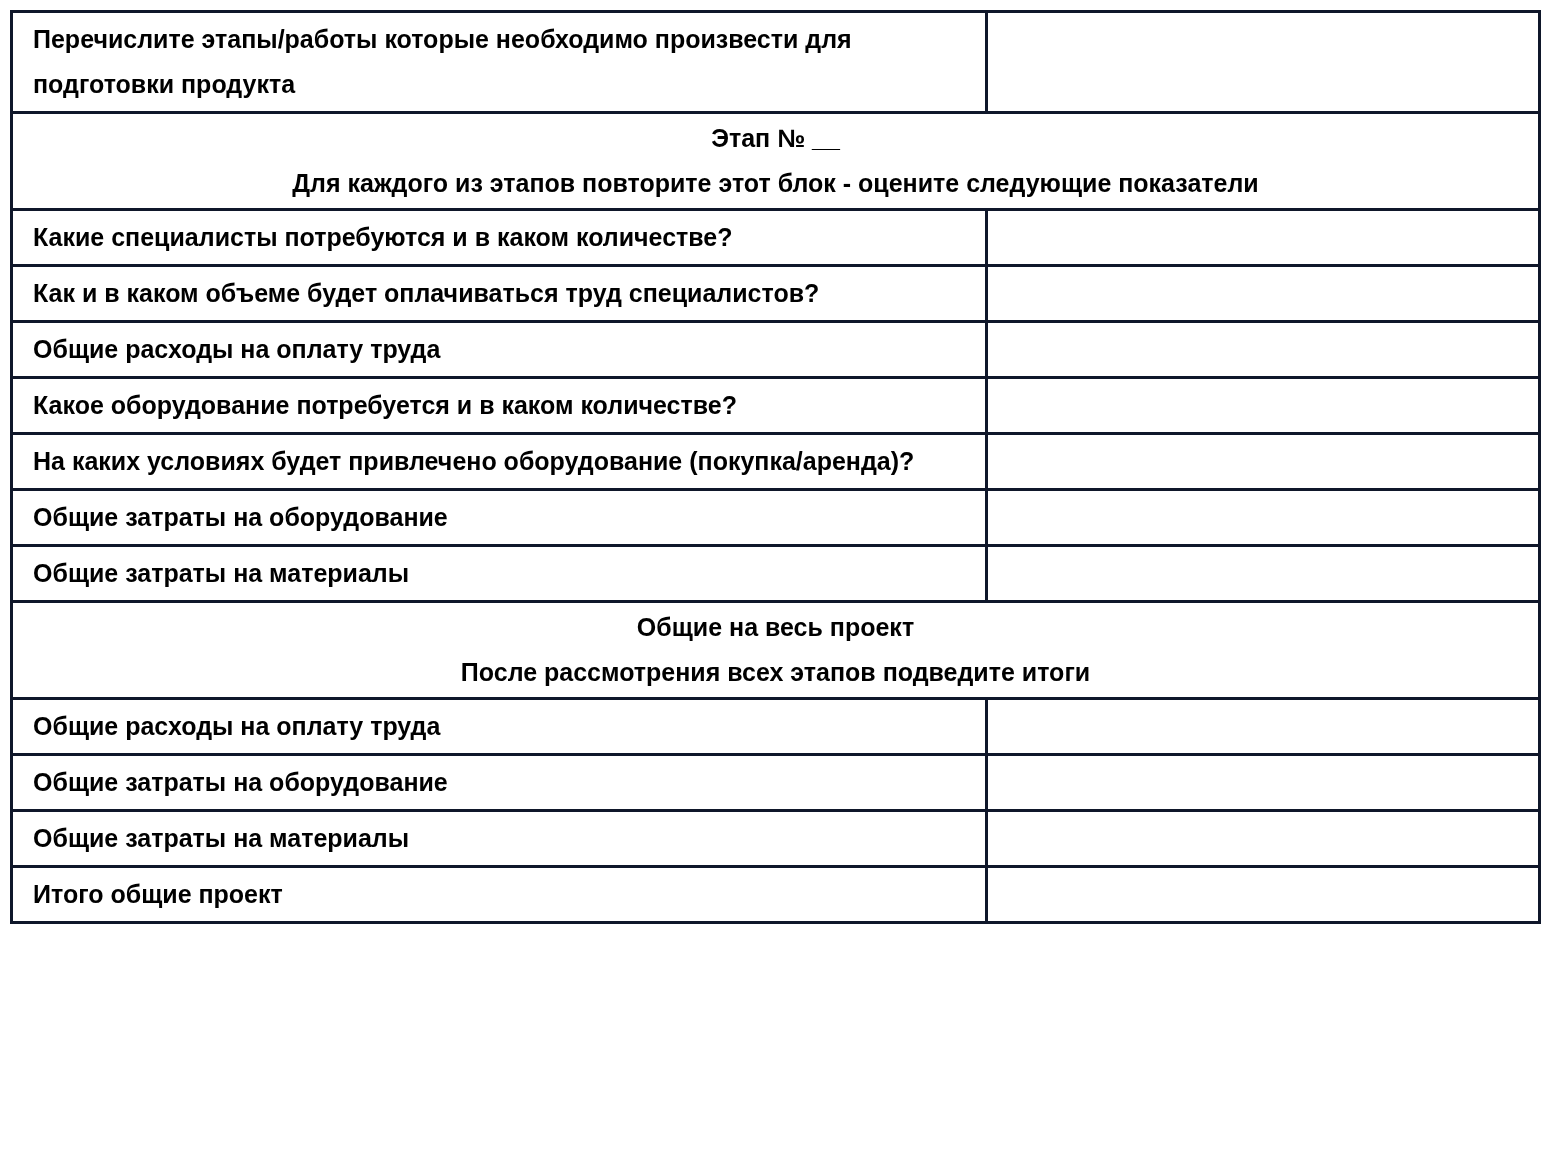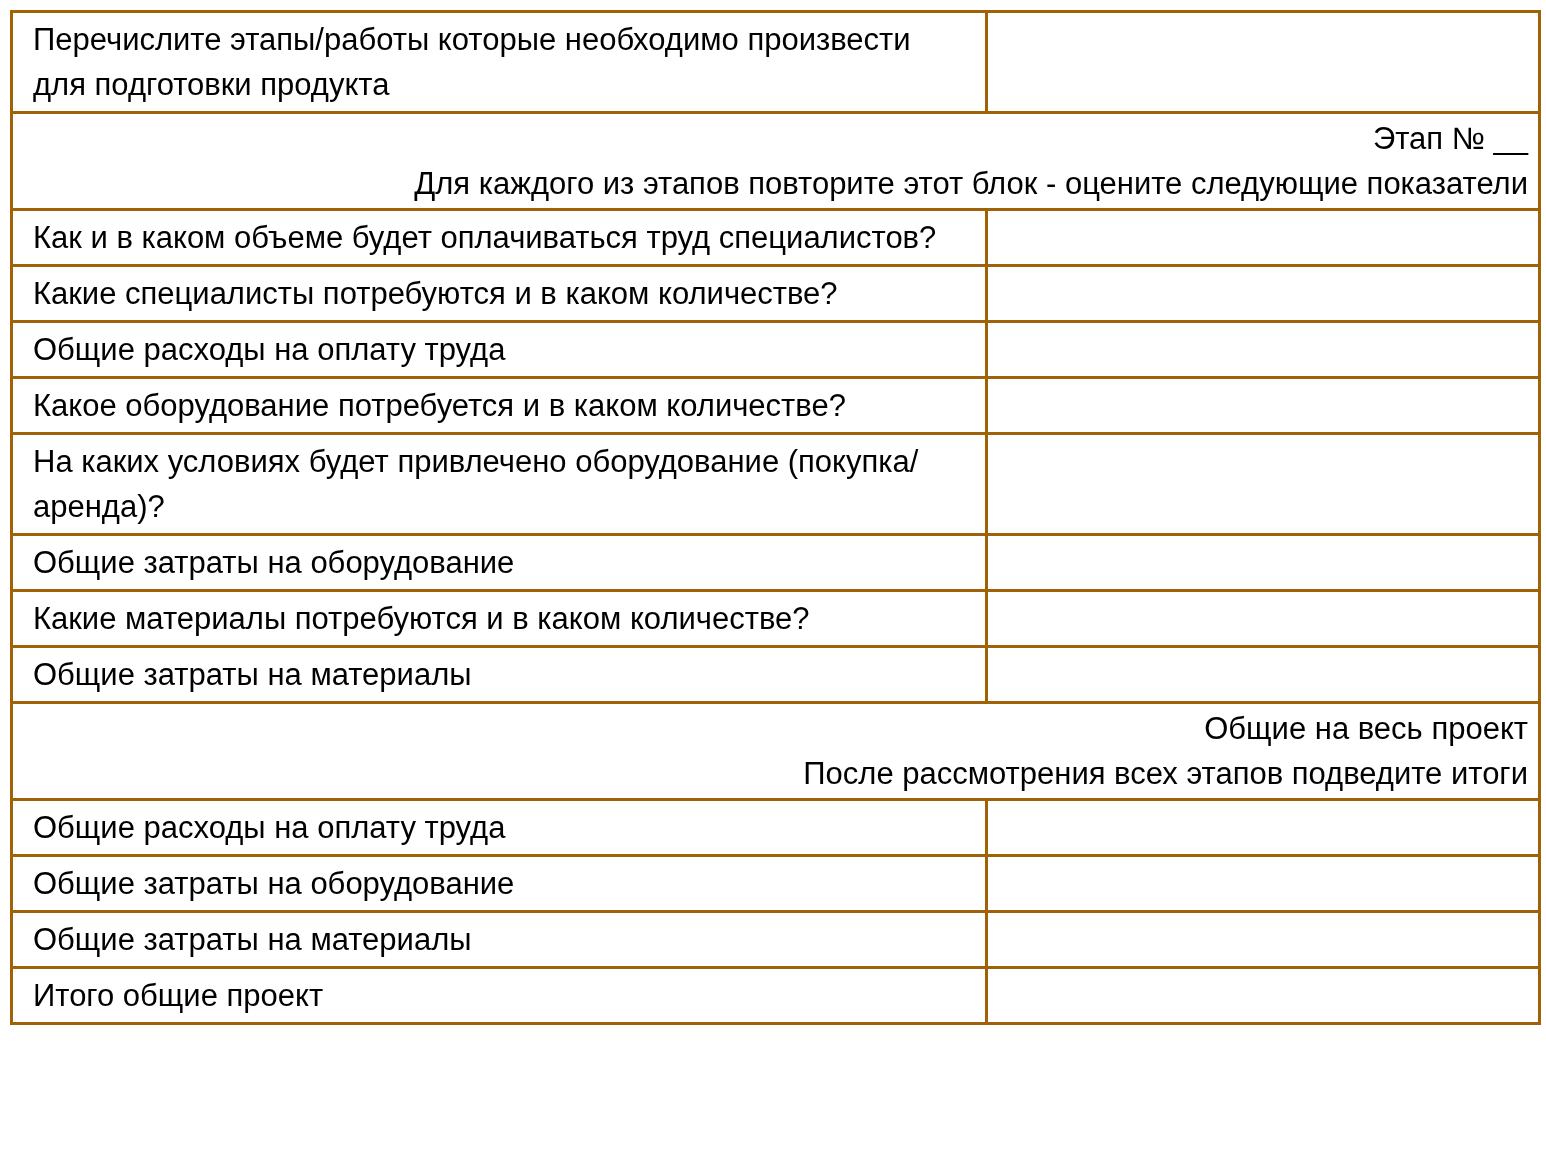--- a/index.html
+++ b/index.html
@@ -20,35 +20,36 @@
     left: 10px;
     top: 10px;
     width: 1528px;
     border-collapse: collapse;
     table-layout: fixed;
     background: #ffffff;
   }
   col.col-q { width: 975px; }
   col.col-a { width: 553px; }
   td {
-    border: 3px solid #a16207;
+    border: 3px solid #0f172a;
     vertical-align: top;
-    font-size: 31px;
+    font-size: 25px;
     line-height: 45px;
     word-wrap: break-word;
+    font-weight: bold;
   }
   tr.q-row td.q-cell {
     padding: 4px 14px 4px 20px;
     height: 45px; 
   }
   tr.q-row td.a-cell {
     padding: 4px 8px;
   }
   tr.section-row td {
-    text-align: right;
+    text-align: center;
     padding: 2px 10px;
   }
   tr.section-row .line {
     display: block;
   }
 </style>
 </head>
 <body>
 
 <table class="doc-table">
@@ -61,45 +62,41 @@
         <td class="q-cell">Перечислите этапы/работы которые необходимо произвести для подготовки продукта</td>
         <td class="a-cell"></td>
       </tr>
       <tr class="section-row">
         <td colspan="2">
           <span class="line">Этап № __</span>
           <span class="line">Для каждого из этапов повторите этот блок - оцените следующие показатели</span>
         </td>
       </tr>
       <tr class="q-row">
-        <td class="q-cell">Как и в каком объеме будет оплачиваться труд специалистов?</td>
+        <td class="q-cell">Какие специалисты потребуются и в каком количестве?</td>
         <td class="a-cell"></td>
       </tr>
       <tr class="q-row">
-        <td class="q-cell">Какие специалисты потребуются и в каком количестве?</td>
+        <td class="q-cell">Как и в каком объеме будет оплачиваться труд специалистов?</td>
         <td class="a-cell"></td>
       </tr>
       <tr class="q-row">
         <td class="q-cell">Общие расходы на оплату труда</td>
         <td class="a-cell"></td>
       </tr>
       <tr class="q-row">
         <td class="q-cell">Какое оборудование потребуется и в каком количестве?</td>
         <td class="a-cell"></td>
       </tr>
       <tr class="q-row">
         <td class="q-cell">На каких условиях будет привлечено оборудование (покупка/аренда)?</td>
         <td class="a-cell"></td>
       </tr>
       <tr class="q-row">
         <td class="q-cell">Общие затраты на оборудование</td>
-        <td class="a-cell"></td>
-      </tr>
-      <tr class="q-row">
-        <td class="q-cell">Какие материалы потребуются и в каком количестве?</td>
         <td class="a-cell"></td>
       </tr>
       <tr class="q-row">
         <td class="q-cell">Общие затраты на материалы</td>
         <td class="a-cell"></td>
       </tr>
       <tr class="section-row">
         <td colspan="2">
           <span class="line">Общие на весь проект</span>
           <span class="line">После рассмотрения всех этапов подведите итоги</span>

